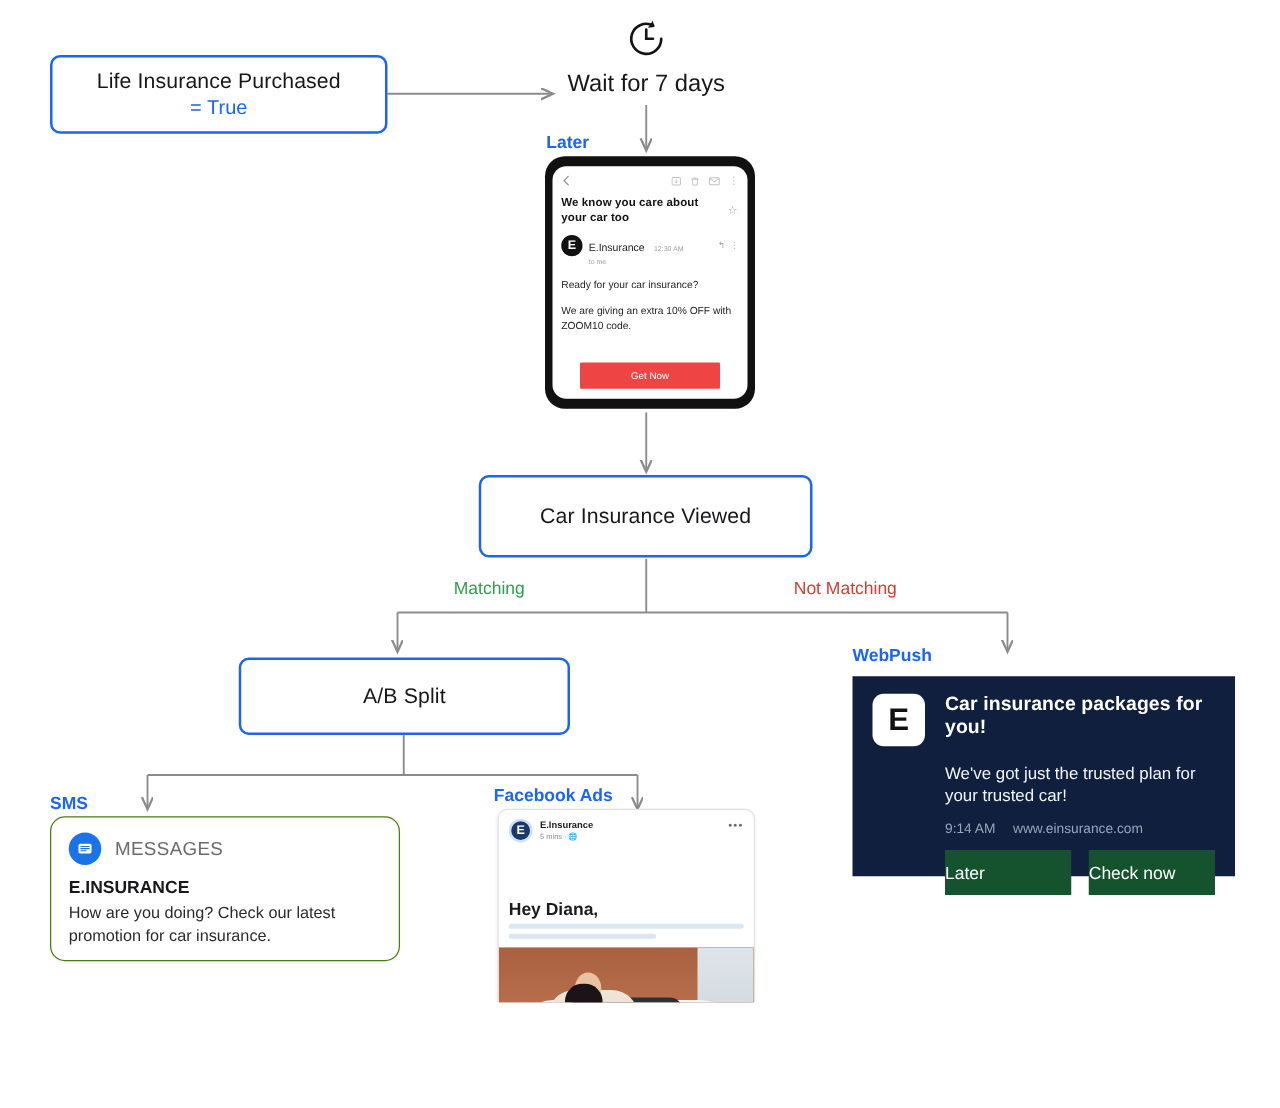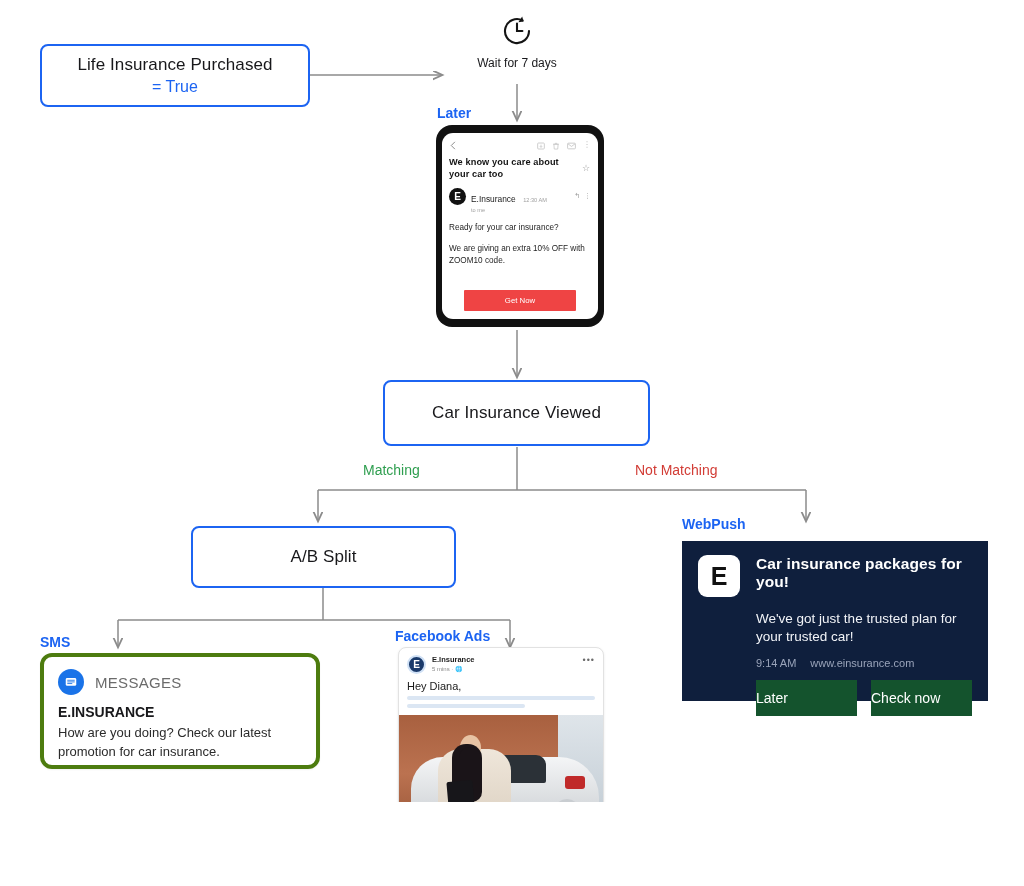--- a/index.html
+++ b/index.html
@@ -48,21 +48,21 @@
   }
 
   
   #wait-node {
     position: absolute;
     left: 432px; top: 14px;
     width: 170px;
     text-align: center;
   }
   #wait-node .wait-label {
-    font-size: 12px;
+    font-size: 19px;
     color: #18181b;
     margin-top: 4px;
   }
 
   
   .channel-label {
     position: absolute;
     font-size: 14px;
     font-weight: bold;
     color: #1c64f2;
@@ -172,21 +172,21 @@
     padding: 6px 0;
     border-radius: 1px;
   }
 
   
   #sms-card {
     position: absolute;
     left: 40px; top: 653px;
     width: 280px; height: 116px;
     background: #ffffff;
-    border: 4px solid #4d7c0f;
+    border: 1px solid #4d7c0f;
     border-radius: 12px;
     padding: 12px 14px;
     box-shadow: 0 1px 2px rgba(0,0,0,.05);
   }
   .sms-head { display: flex; align-items: center; }
   .sms-bubble-ico {
     width: 26px; height: 26px;
     border-radius: 50%;
     background: #1a73e8;
     display: flex; align-items: center; justify-content: center;
@@ -289,24 +289,25 @@
     font-weight: bold;
     display: flex; align-items: center; justify-content: center;
     flex: none;
     border: 2px solid #cfe0f5;
   }
   .fb-head-text { margin-left: 6px; flex: 1; }
   .fb-page { font-size: 7.5px; font-weight: bold; color: #1b1b1b; }
   .fb-time { font-size: 6px; color: #8a8a8a; margin-top: 1px; }
   .fb-dots { color: #6b6b6b; font-size: 9px; letter-spacing: 1px; }
   .fb-post-text {
-    font-size: 11px;
-    font-weight: normal;
+    font-size: 14px;
+    font-weight: bold;
     color: #1b1b1b;
     padding: 6px 8px 0 8px;
+    margin-top: 39px;
   }
   .fb-skel {
     height: 4px;
     background: #dbe6f3;
     border-radius: 2px;
     margin: 4px 8px 0 8px;
   }
   .fb-skel.short { width: 58%; }
   .fb-photo {
     margin-top: 7px;

